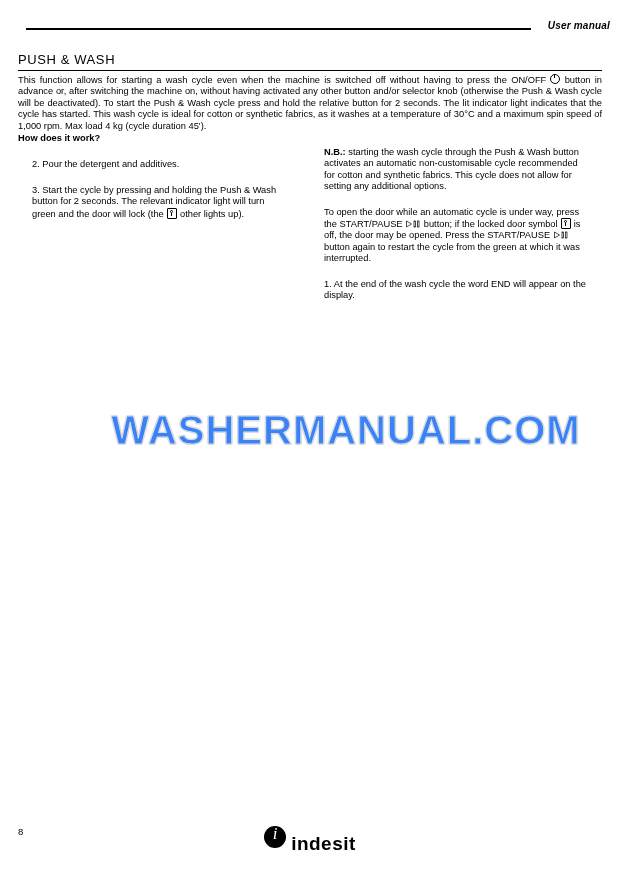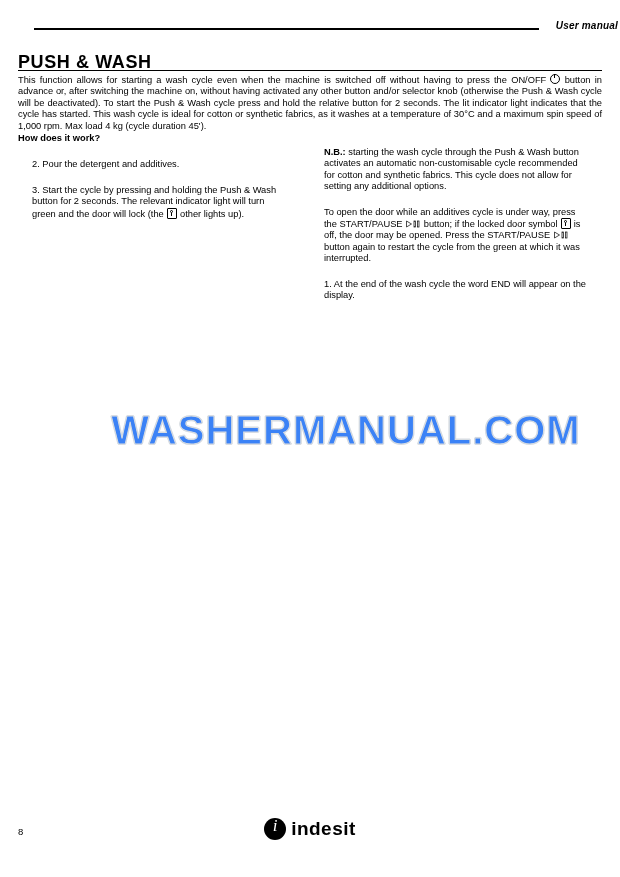--- a/index.html
+++ b/index.html
@@ -18,21 +18,21 @@
   .page {
     position: absolute;
     left: 0; top: 0;
     width: 620px;
     height: 877px;
   }
 
   
   .header {
     position: absolute;
-    left: 34px;
+    left: 26px;
     top: 20px;
     width: 584px;
     height: 18px;
   }
   .header-rule {
     position: absolute;
     left: 0;
     top: 8px;
     width: 505px;
     height: 2px;
@@ -46,22 +46,22 @@
     font-weight: bold;
     font-style: italic;
     letter-spacing: 0.2px;
   }
 
   
   .section-title {
     position: absolute;
     left: 18px;
     top: 52px;
-    font-size: 18px;
-    font-weight: bold;
+    font-size: 13px;
+    font-weight: normal;
     letter-spacing: 0.6px;
   }
   .title-rule {
     position: absolute;
     left: 18px;
     top: 70px;
     width: 584px;
     height: 1px;
     background: #000;
   }
@@ -221,20 +221,21 @@
     text-align: center;
     color: #fff;
     font-size: 17px;
     font-style: italic;
     font-family: "Liberation Serif", serif;
   }
   .brand-name {
     font-size: 19px;
     font-weight: bold;
     letter-spacing: 0.5px;
+    margin-top: 15px;
   }
 </style>
 </head>
 <body>
 
 <div class="page">
 
   <div class="header">
     <div class="header-rule"></div>
     <div class="header-title">User manual</div>
@@ -258,21 +259,21 @@
       <span>other lights up).</span>
     </p>
   </div>
 
   <div class="col col-right">
     <p>
       <span class="nb">N.B.:</span>
       <span>starting the wash cycle through the Push &amp; Wash button activates an automatic non-customisable cycle recommended for cotton and synthetic fabrics. This cycle does not allow for setting any additional options.</span>
     </p>
     <p>
-      <span>To open the door while an additives cycle is under way, press the START/PAUSE</span>
+      <span>To open the door while an automatic cycle is under way, press the START/PAUSE</span>
       <svg class="sym sym-startpause" viewBox="0 0 28 16">
         <polygon points="1,2 11,8 1,14" fill="none" stroke="#000" stroke-width="1.4"></polygon>
         <rect x="16" y="2" width="3" height="12" fill="none" stroke="#000" stroke-width="1.4"></rect>
         <rect x="23" y="2" width="3" height="12" fill="none" stroke="#000" stroke-width="1.4"></rect>
       </svg>
       <span>button; if the locked door symbol</span>
       <span class="sym sym-lock"></span>
       <span>is off, the door may be opened. Press the START/PAUSE</span>
       <svg class="sym sym-startpause" viewBox="0 0 28 16">
         <polygon points="1,2 11,8 1,14" fill="none" stroke="#000" stroke-width="1.4"></polygon>

